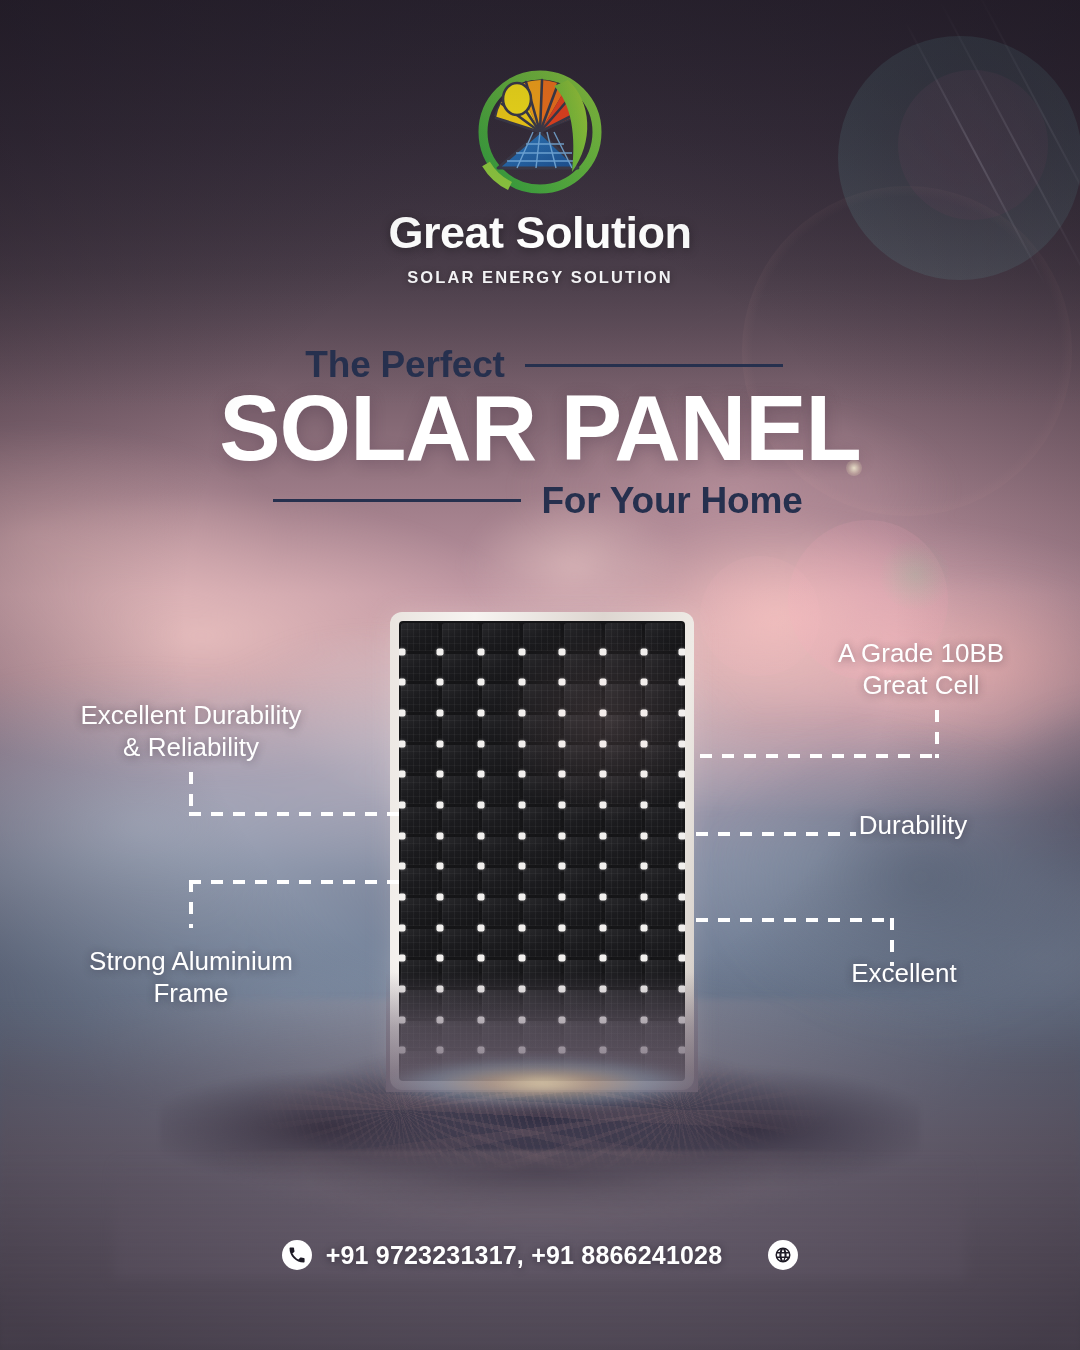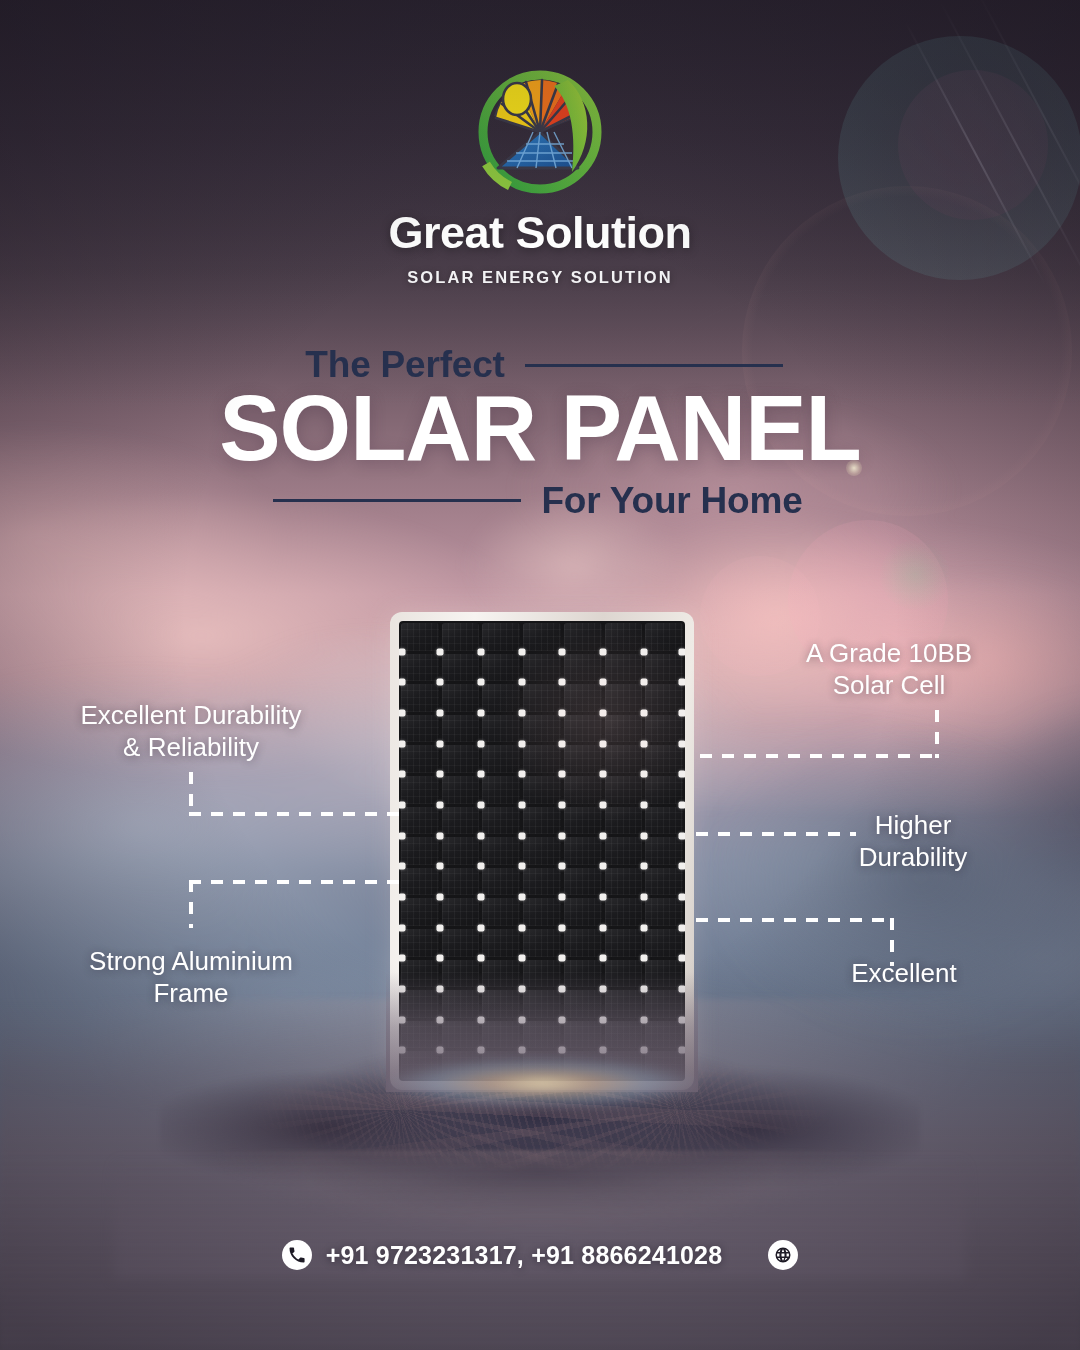--- a/index.html
+++ b/index.html
@@ -282,21 +282,21 @@
   }
 
   
   .callout{ position:absolute; color:#ffffff; line-height:1.22; font-size:26px;
             text-shadow:0 1px 8px rgba(30,25,40,.45); }
   .callout.left{ text-align:center; }
   .callout.right{ text-align:center; }
 
   .c-durability{ left:56px;  top:700px; width:270px; }
   .c-frame{      left:56px;  top:946px; width:270px; }
-  .c-agrade{     left:776px; top:638px; width:226px; }
+  .c-agrade{     left:808px; top:638px; width:226px; }
   .c-efficiency{ left:820px; top:810px; width:186px; }
   .c-bifacial{   left:772px; top:958px; width:264px; }
 
   
   .dash{ position:absolute; pointer-events:none; }
   .dash-h{
     height:4px;
     background-image:linear-gradient(90deg,#fff 0 12px, rgba(255,255,255,0) 12px 22px);
     background-size:22px 4px; background-repeat:repeat-x;
   }
@@ -689,24 +689,23 @@
   <div class="callout left c-frame">
     <div>Strong Aluminium</div>
     <div>Frame</div>
   </div>
   <div class="callout left c-durability">
     <div>Excellent Durability</div>
     <div>&amp; Reliability</div>
   </div>
   <div class="callout right c-agrade">
     <div>A Grade 10BB</div>
-    <div>Solar Cell</div>
+    <div>Great Cell</div>
   </div>
   <div class="callout right c-efficiency">
-    <div>Higher</div>
     <div>Durability</div>
   </div>
   <div class="callout right c-bifacial">
     <div>Excellent</div>
   </div>
 
   <div class="footer">
     <div class="fitem">
       <span class="ficon">
         <svg viewBox="0 0 24 24" fill="#1e1b26">

